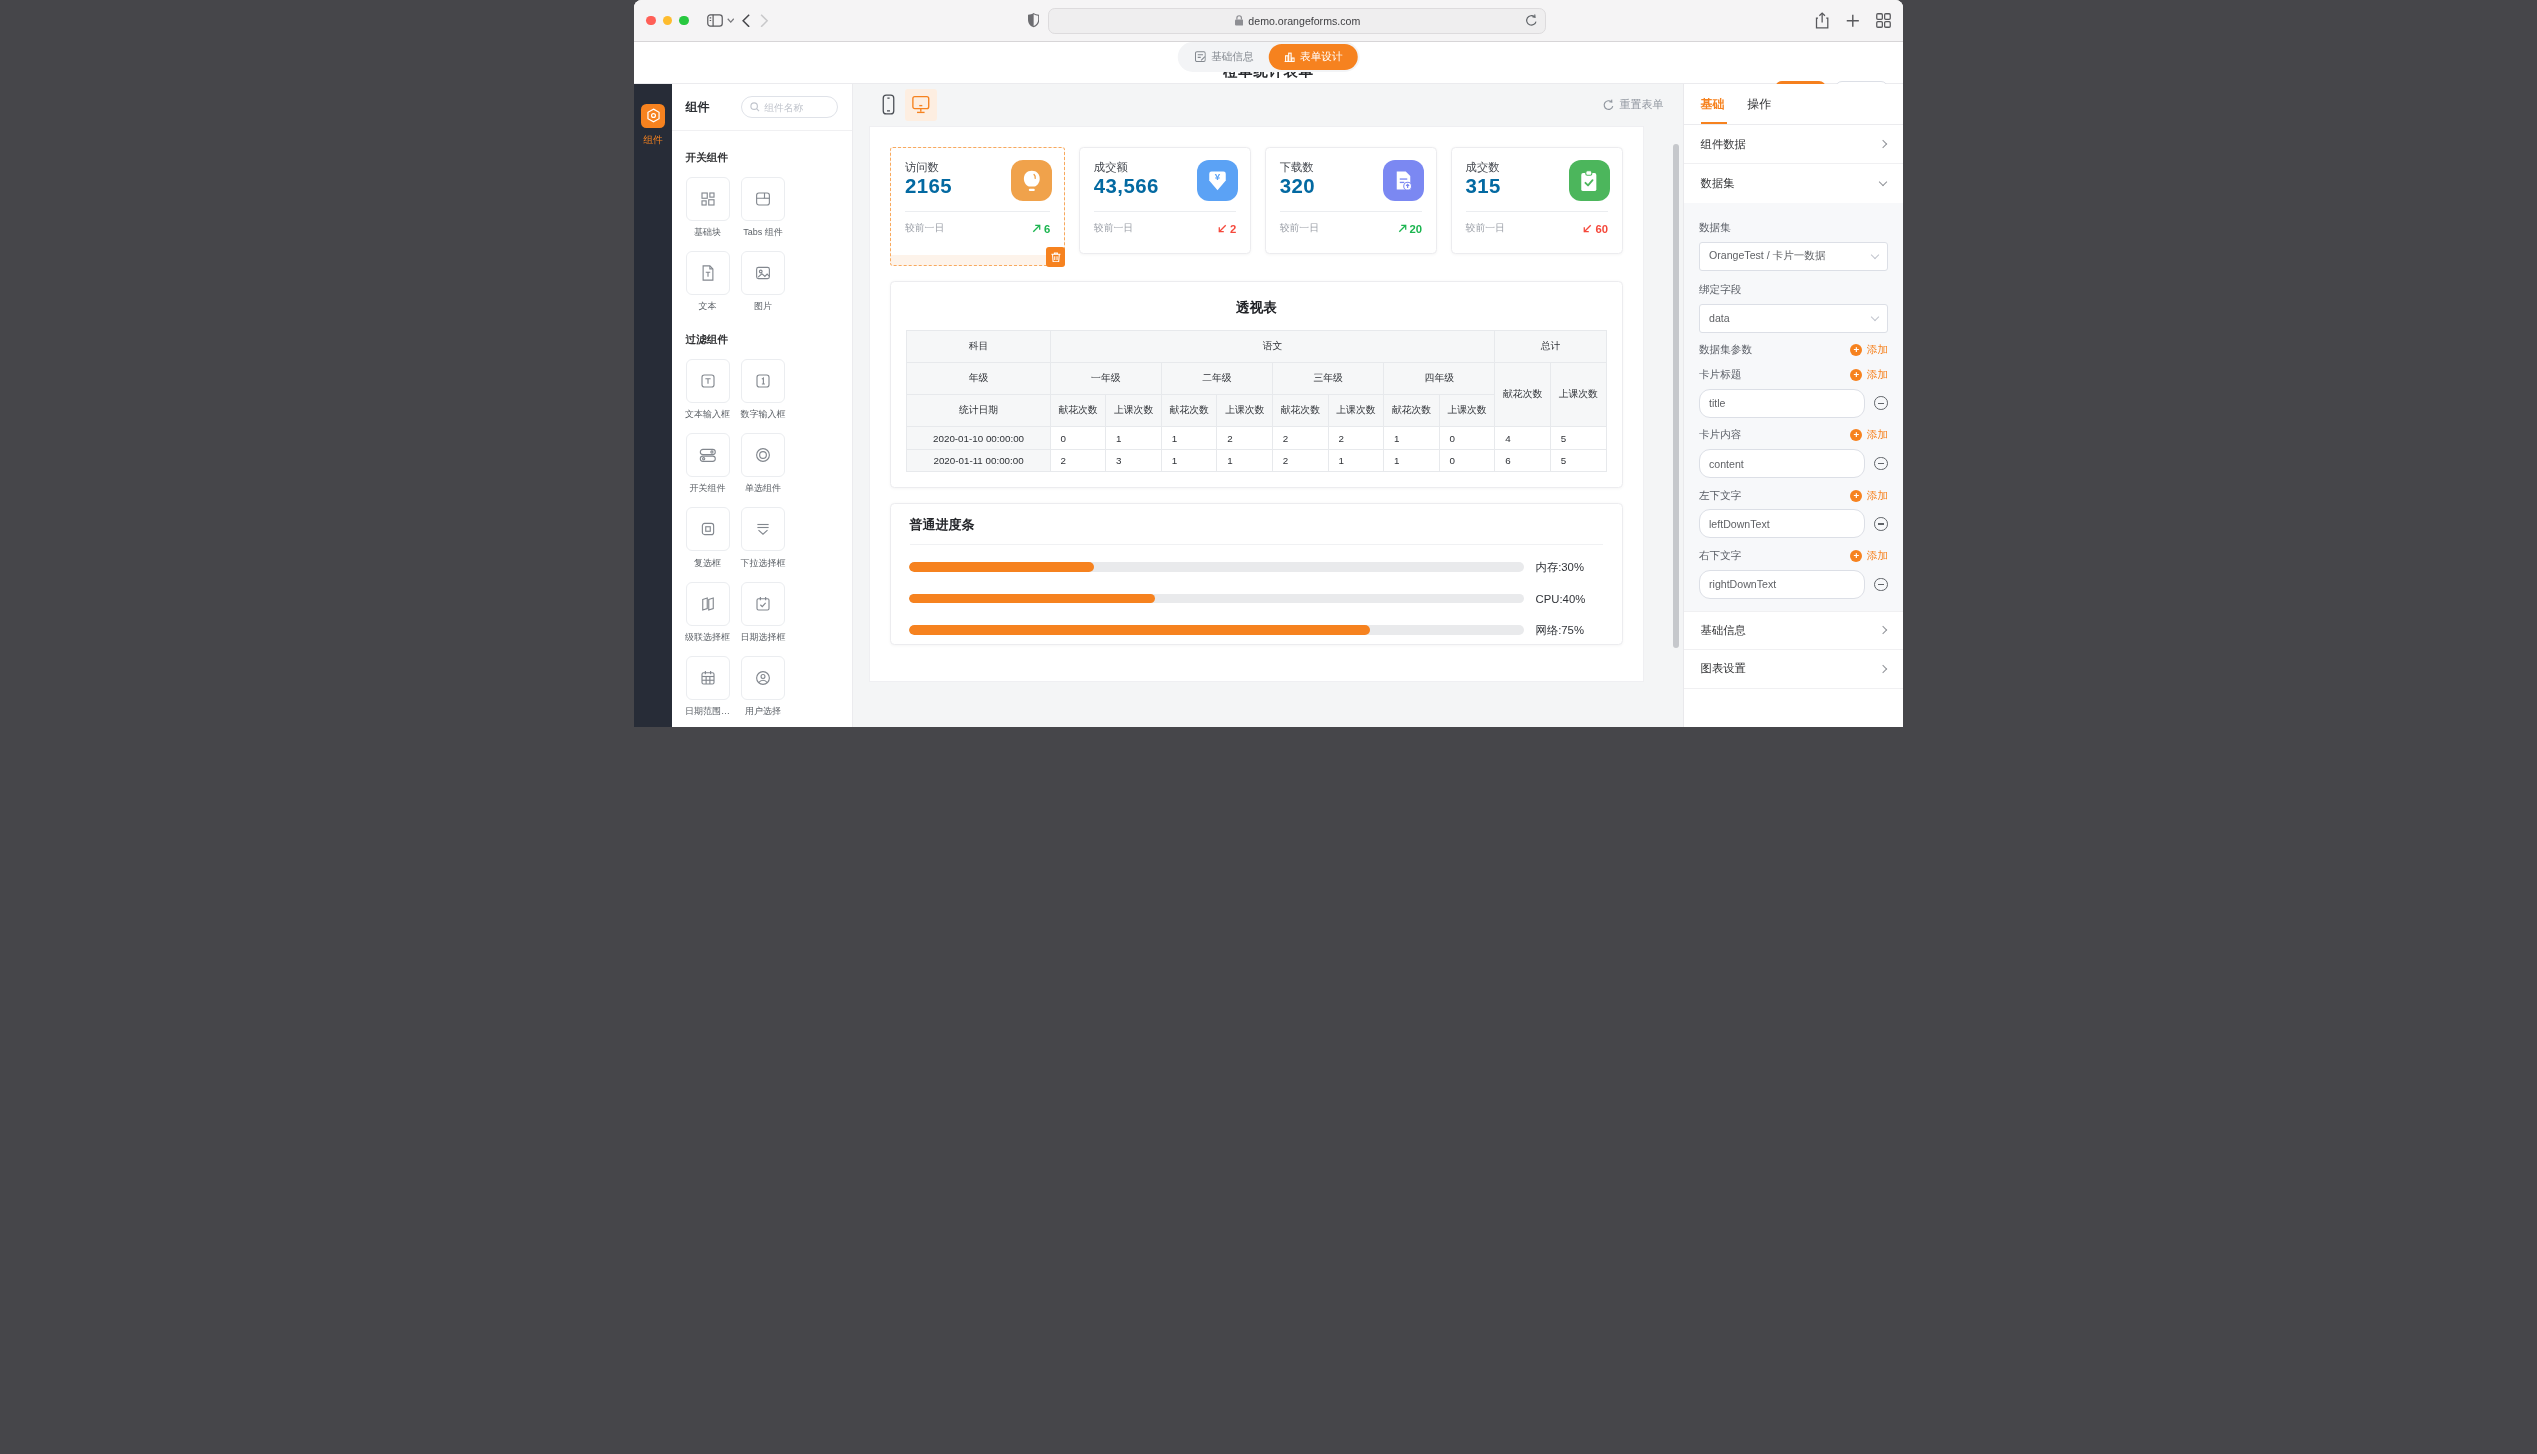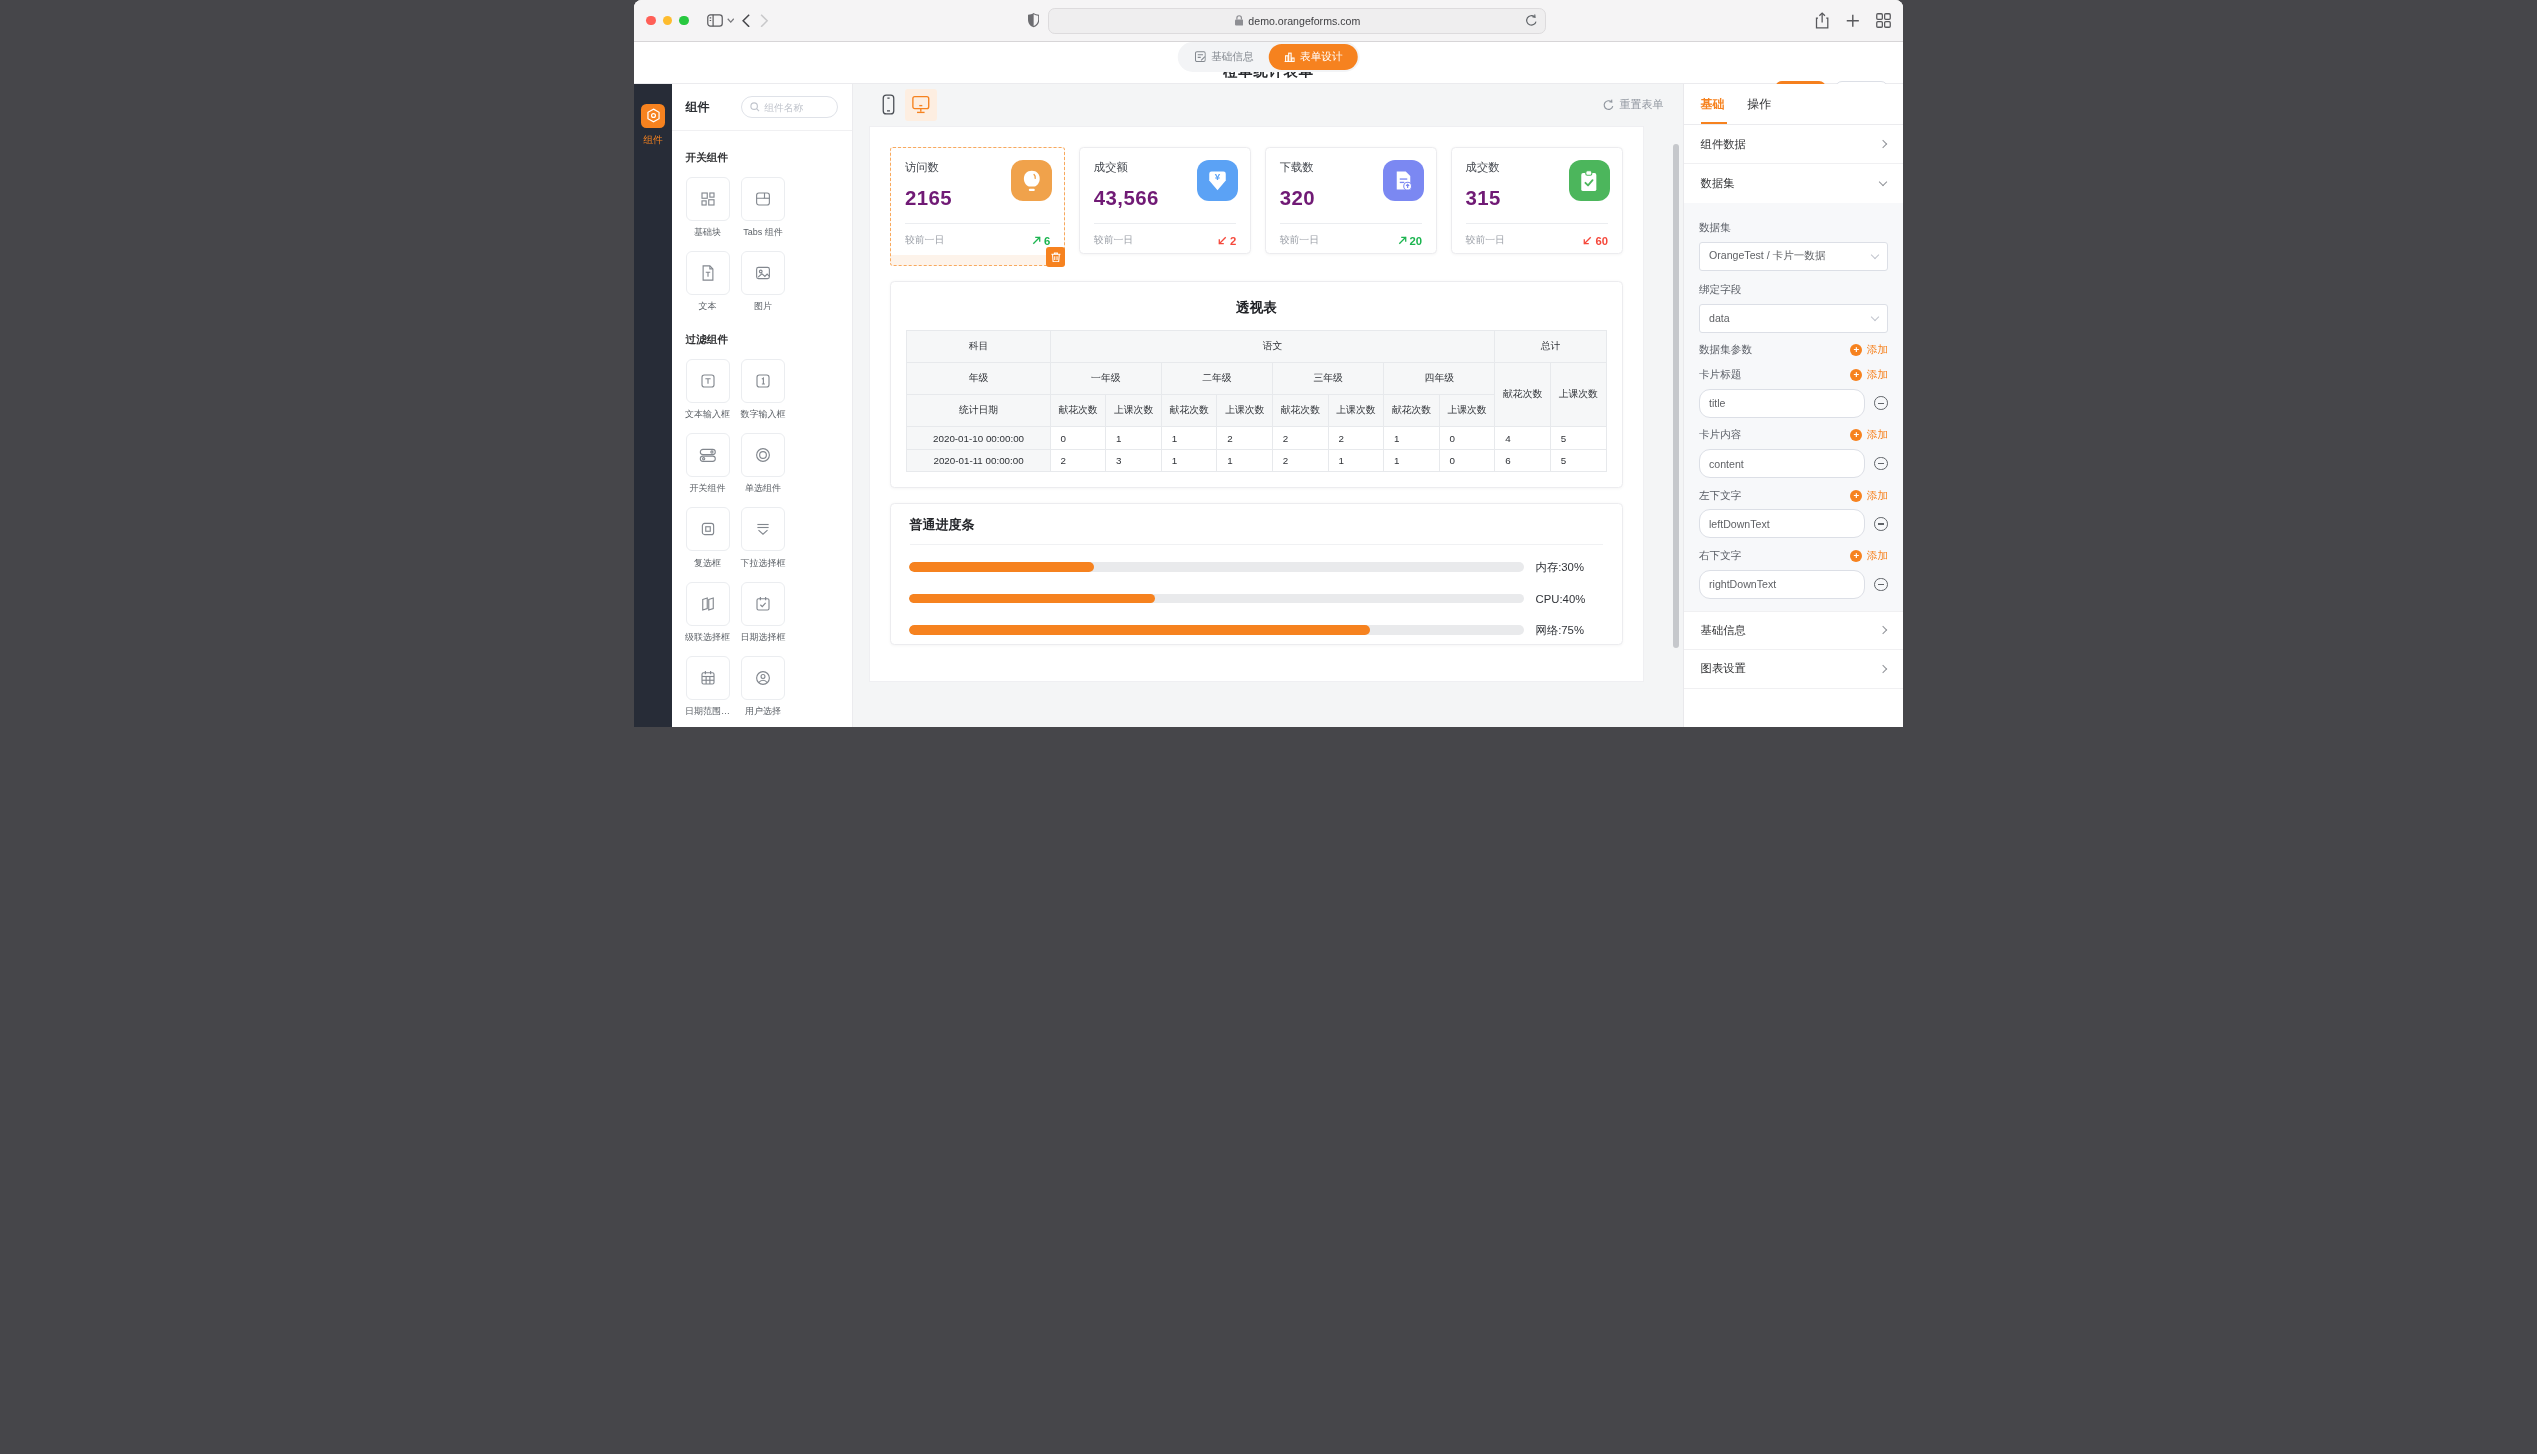--- a/index.html
+++ b/index.html
@@ -74,21 +74,21 @@
                       background:#c6c8cc; border-radius:3px; }
 
   
   .stat-row { display:flex; gap:14.3px; align-items:flex-start; }
   .stat-wrap { width:173px; position:relative; }
   .stat-card { position:relative; background:#fff; border:0.8px solid #ececef; border-radius:4.5px;
                box-shadow:0 0.8px 3px rgba(0,0,0,.04); padding:12px 13.6px 10.6px; height:107px; }
   .stat-wrap.selected { border:1.5px dashed #f8a95e; border-radius:3px; background:#fdf3ea; padding:0 0 9.8px; width:176px; }
   .stat-wrap.selected .stat-card { border:none; box-shadow:none; border-radius:3px 3px 0 0; }
   .stat-title { font-size:11.3px; color:#42464d; }
-  .stat-value { font-size:20.4px; font-weight:bold; color:#701a75; margin-top:12px; letter-spacing:0.4px; }
+  .stat-value { font-size:20.4px; font-weight:bold; color:#0369a1; letter-spacing:0.4px; }
   .stat-icon { position:absolute; top:12px; right:12px; width:41px; height:41px; border-radius:12px;
                display:flex; align-items:center; justify-content:center; }
   .stat-divider { border-top:0.8px solid #ebedf0; margin-top:13px; }
   .stat-footer { display:flex; align-items:center; justify-content:space-between; margin-top:9.8px; }
   .stat-compare { font-size:9.8px; color:#9ca0a8; }
   .trend { display:flex; align-items:center; gap:3px; font-size:11.3px; font-weight:bold; }
   .trend svg { width:9px; height:9px; }
   .trend.trend-down svg { transform:scale(-1,-1); }
   .trash-btn { position:absolute; right:-1.5px; bottom:-1.5px; width:19.6px; height:19.6px; background:#f6821f;
                border-radius:3px; display:flex; align-items:center; justify-content:center; }

